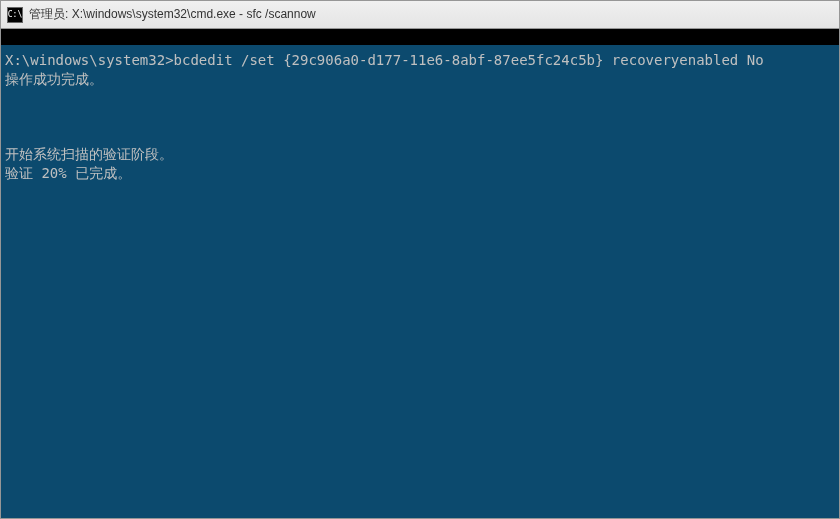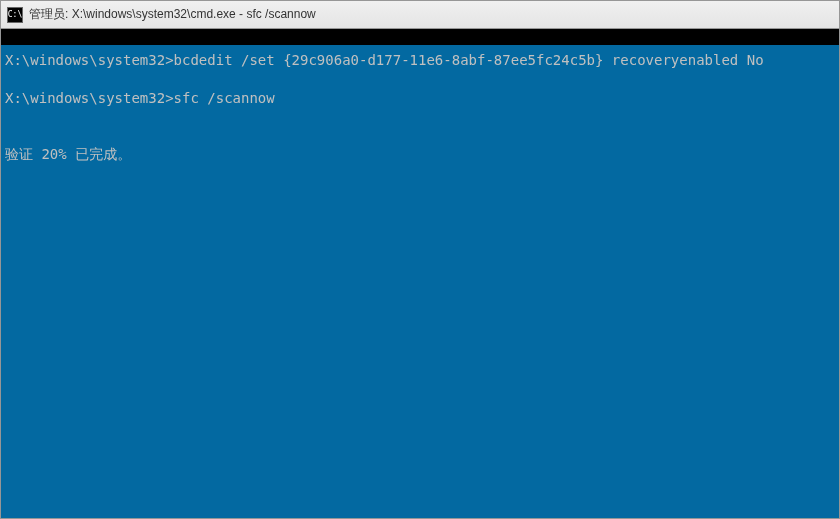--- a/index.html
+++ b/index.html
@@ -46,21 +46,21 @@
       color: #ffffff;
       font-family: monospace;
     }
     .titlebar-text {
       flex: 1;
       white-space: nowrap;
       overflow: hidden;
     }
     .terminal {
       flex: 1;
-      background: #0369a1;
+      background: #0c4a6e;
       color: #c0c0c0;
       padding: 6px 4px 4px 4px;
       font-size: 14px;
       line-height: 1.35;
       font-family: "NSimSun", "SimSun", "Consolas", monospace;
       overflow: hidden;
       border-top: 16px solid #000000;
     }
     .terminal-line {
       white-space: pre-wrap;
@@ -73,19 +73,20 @@
 </head>
 <body>
 
 <div class="window">
   <div class="titlebar">
     <div class="titlebar-icon">C:\</div>
     <div class="titlebar-text">管理员: X:\windows\system32\cmd.exe - sfc  /scannow</div>
   </div>
   <div class="terminal">
     <div class="terminal-line">X:\windows\system32&gt;bcdedit /set {29c906a0-d177-11e6-8abf-87ee5fc24c5b} recoveryenabled No</div>
-    <div class="blank-line"></div>
-    <div class="terminal-line">X:\windows\system32&gt;sfc /scannow</div>
+    <div class="terminal-line">操作成功完成。</div>
     <div class="blank-line"></div>
     <div class="blank-line"></div>
+    <div class="blank-line"></div>
+    <div class="terminal-line">开始系统扫描的验证阶段。</div>
     <div class="terminal-line">验证 20% 已完成。</div>
   </div>
 </div>
 
 </body></html>

